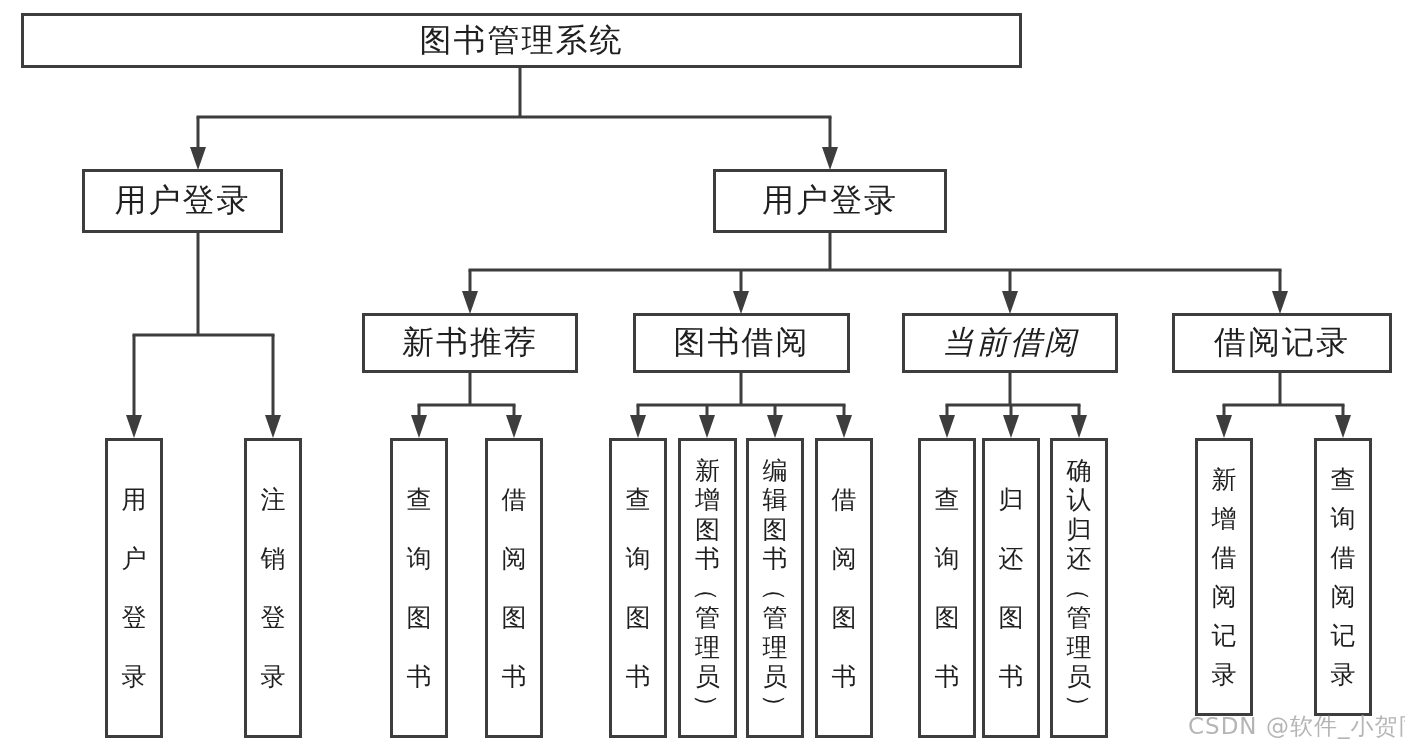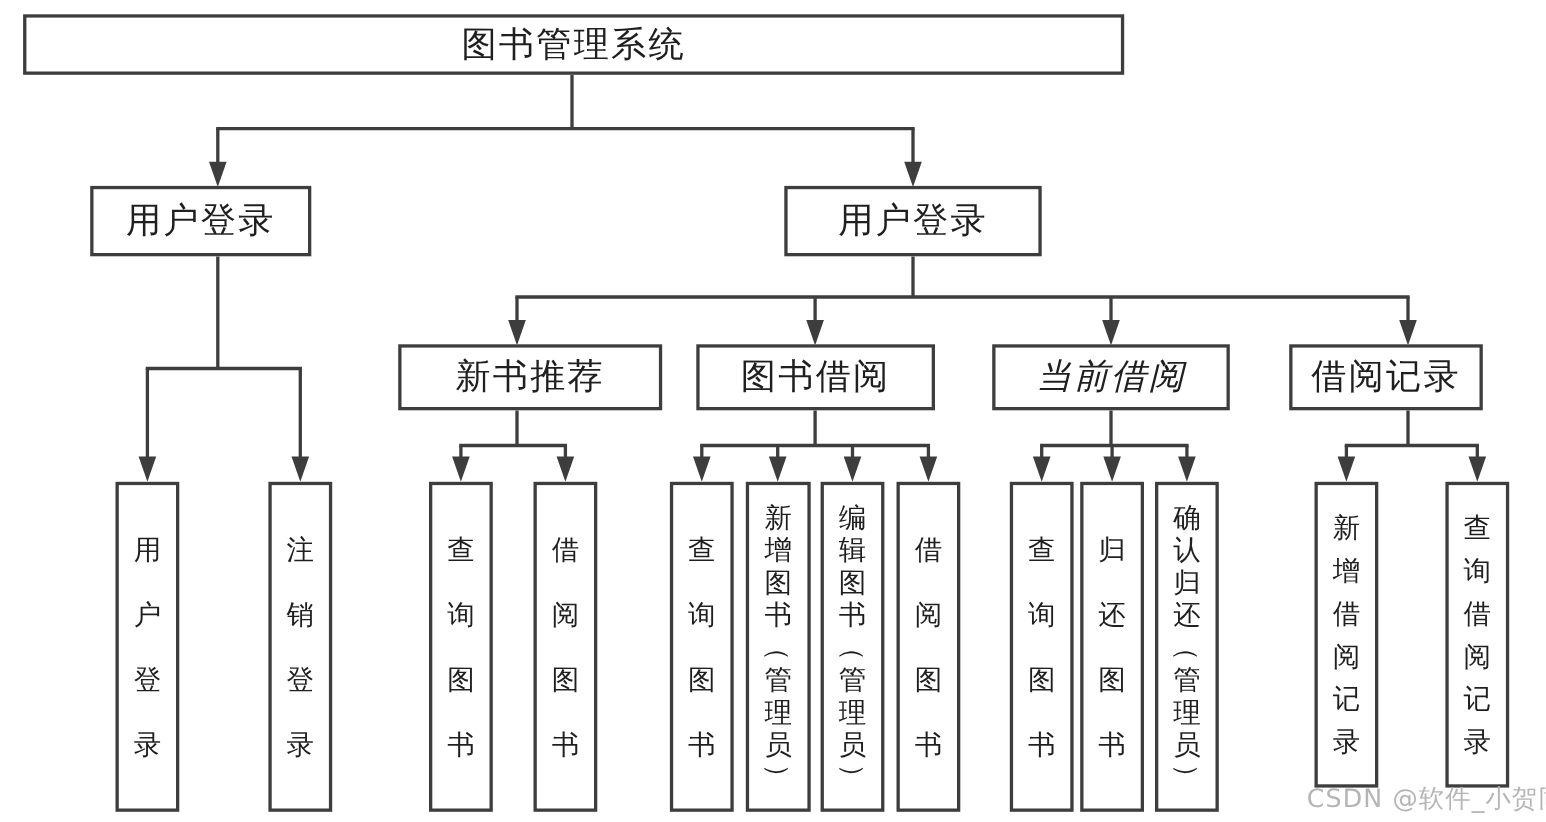--- a/index.html
+++ b/index.html
@@ -107,30 +107,30 @@
     <span class="hlabel">图书管理系统</span>
   </div>
 
   <div class="box" style="left:82px;top:169px;width:201px;height:64px;">
     <span class="hlabel">用户登录</span>
   </div>
   <div class="box" style="left:713px;top:169px;width:234px;height:64px;">
     <span class="hlabel">用户登录</span>
   </div>
 
-  <div class="box" style="left:362px;top:313px;width:240px;height:60px;">
+  <div class="box" style="left:362px;top:313px;width:216px;height:60px;">
     <span class="hlabel">新书推荐</span>
   </div>
   <div class="box" style="left:633px;top:313px;width:217px;height:60px;">
     <span class="hlabel">图书借阅</span>
   </div>
   <div class="box" style="left:902px;top:313px;width:216px;height:60px;font-style:italic;">
     <span class="hlabel">当前借阅</span>
   </div>
-  <div class="box" style="left:1172px;top:313px;width:176px;height:60px;">
+  <div class="box" style="left:1172px;top:313px;width:220px;height:60px;">
     <span class="hlabel">借阅记录</span>
   </div>
 
   <div class="box" style="left:105px;top:438px;width:58px;height:300px;">
     <div class="vtext">
         <span class="vc">用</span>
         <span class="vc">户</span>
         <span class="vc">登</span>
         <span class="vc">录</span>
       </div>

